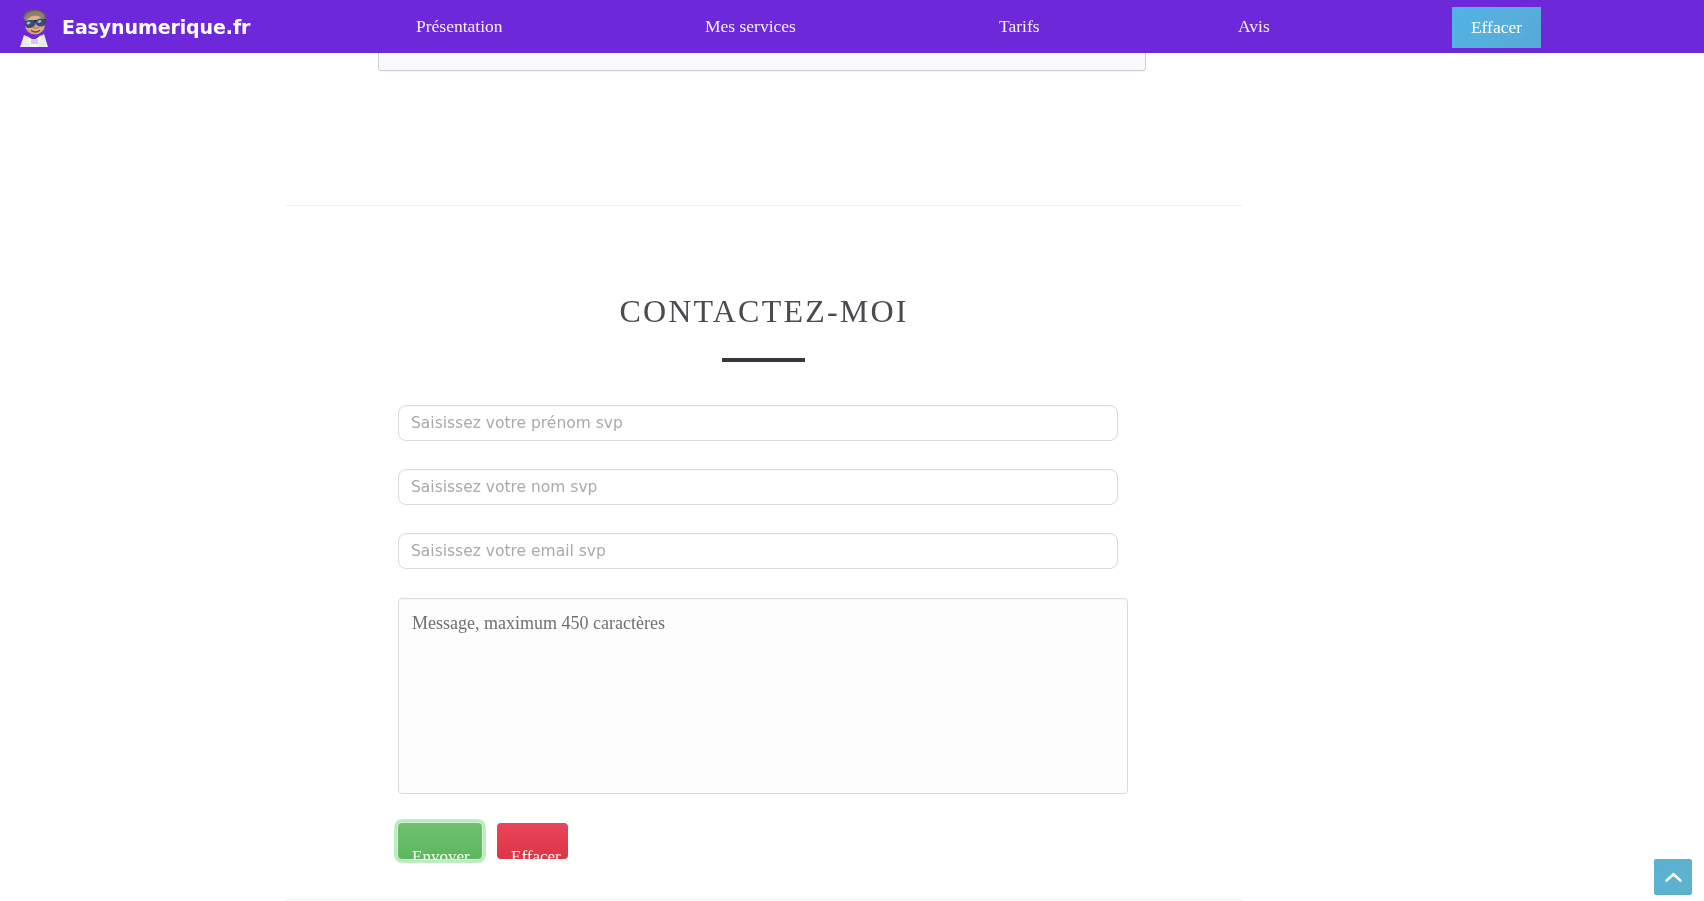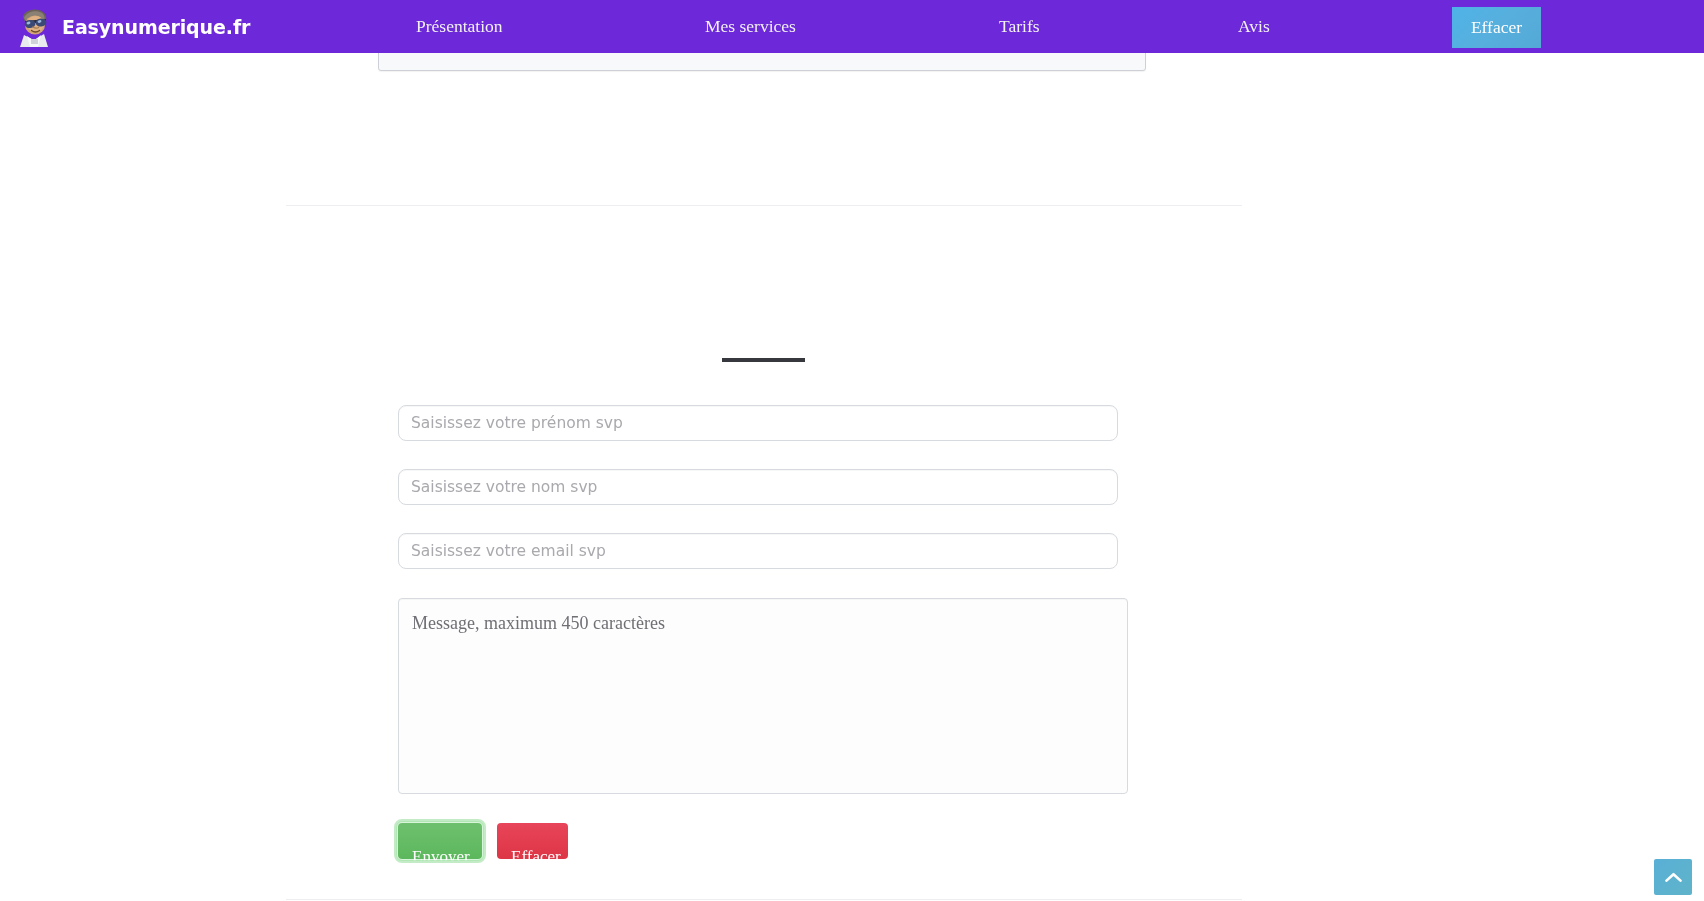--- a/index.html
+++ b/index.html
@@ -283,20 +283,21 @@
     <a class="nav-cta" href="#">Effacer</a>
   </div>
 </div>
 
 <div class="page">
 
   <div class="top-panel"></div>
 
   <hr class="section-rule top">
 
+  <h2 class="section-title">CONTACTEZ-MOI</h2>
   <div class="title-divider"></div>
 
   <form class="contact-form">
 
     <input class="field f0" type="text" placeholder="Saisissez votre prénom svp" style="">
 
     <input class="field f1" type="text" placeholder="Saisissez votre nom svp" style="">
 
     <input class="field f2" type="email" placeholder="Saisissez votre email svp" style="">
 

